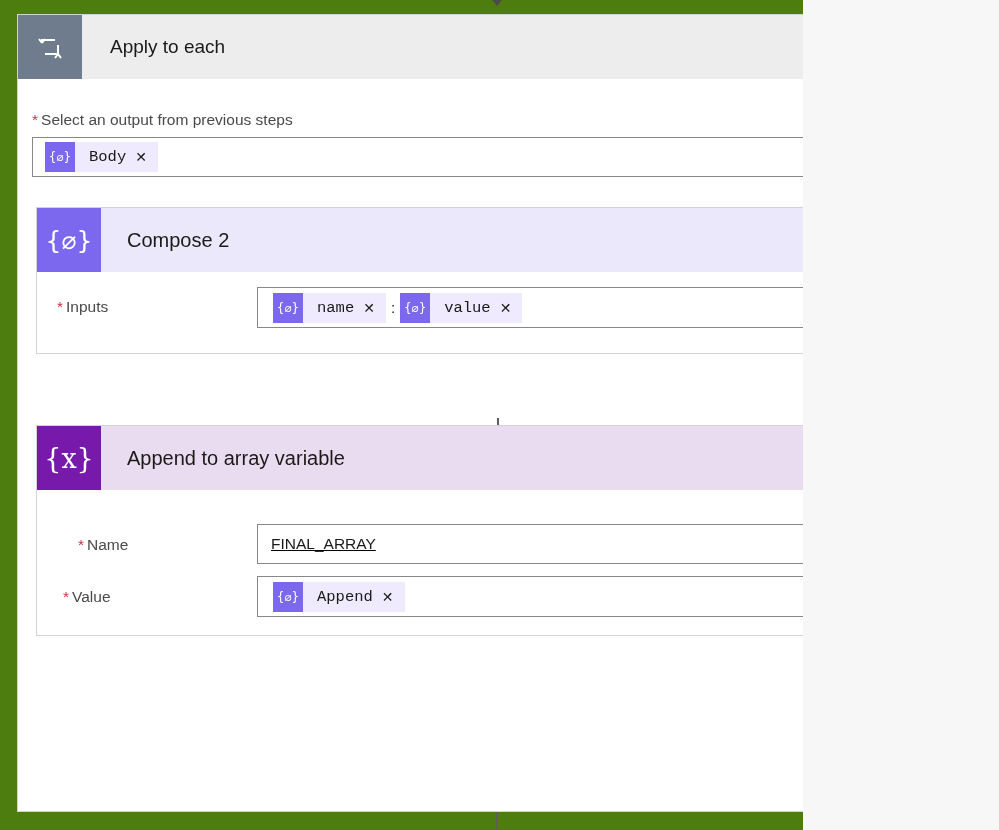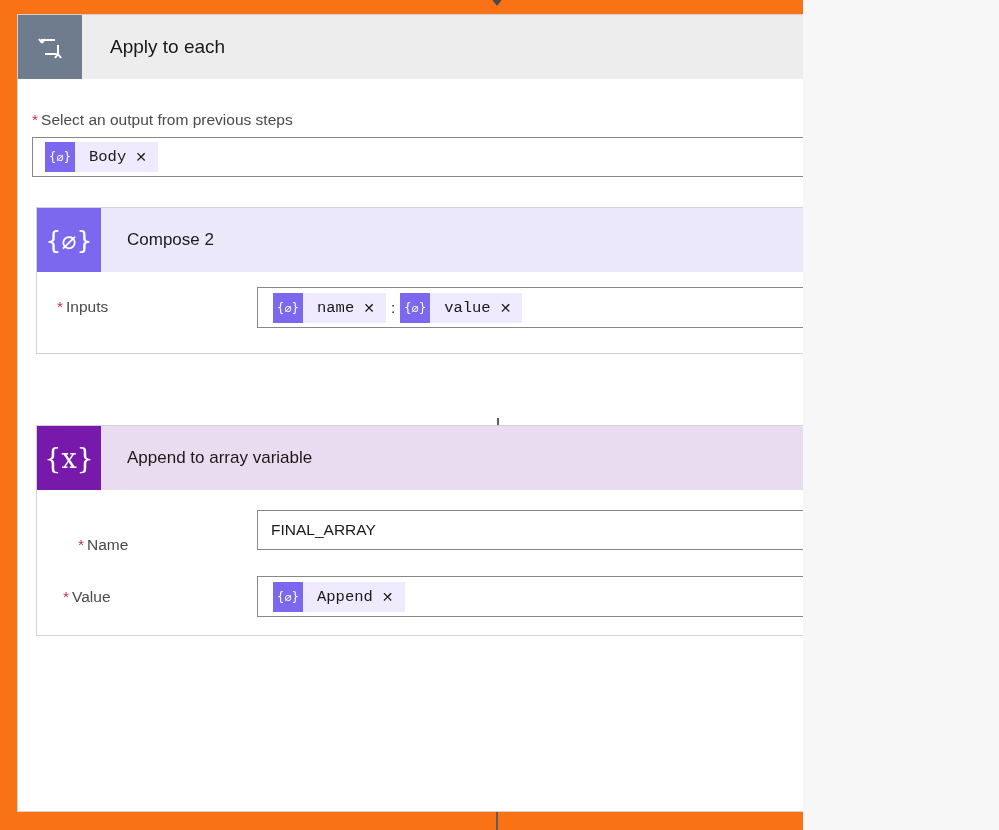--- a/index.html
+++ b/index.html
@@ -5,21 +5,21 @@
   html, body {
     margin: 0;
     padding: 0;
     background: #f7f7f7;
     font-family: "Liberation Sans", sans-serif;
   }
   #canvas {
     position: relative;
     width: 803px;
     height: 830px;
-    background: #f97316;
+    background: #4d7c0f;
     overflow: hidden;
   }
 
   
   .connector { position: absolute; }
   .conn-line {
     position: absolute;
     width: 2px;
     background: #605e5c;
   }
@@ -156,21 +156,21 @@
     align-items: center;
   }
   .action-icon-box {
     width: 64px; height: 64px;
     display: flex;
     align-items: center;
     justify-content: center;
     flex: 0 0 auto;
   }
   .action-title {
-    font-size: 17px;
+    font-size: 20px;
     color: #1b1a19;
     margin-left: 26px;
     white-space: nowrap;
   }
   .hdr-compose { background: #ece8fb; }
   .hdr-variable { background: #eadcf0; }
   .ico-compose { background: #7b68ee; }
   .ico-variable { background: #7719aa; }
 
   .ico-glyph-compose {
@@ -338,21 +338,21 @@
           <i></i>
           <i></i>
         </div>
       </div>
 
       <div style="position:absolute; left:41px; top:110px;text-align:center;">
         <span class="field-label">
           <span class="req-star">*</span><span>Name</span>
         </span>
       </div>
-      <div class="txt-box" style="position:absolute; left:220px; top:84px; width:680px; height:40px;">
+      <div class="txt-box" style="position:absolute; left:220px; top:98px; width:680px; height:40px;text-decoration:underline;">
         <span class="dropdown-val">FINAL_ARRAY</span>
         <span class="chev"></span>
       </div>
 
       <div style="position:absolute; left:26px; top:162px;">
         <span class="field-label">
           <span class="req-star">*</span><span>Value</span>
         </span>
       </div>
       <div class="txt-box" style="position:absolute; left:220px; top:150px; width:680px; height:41px;">

